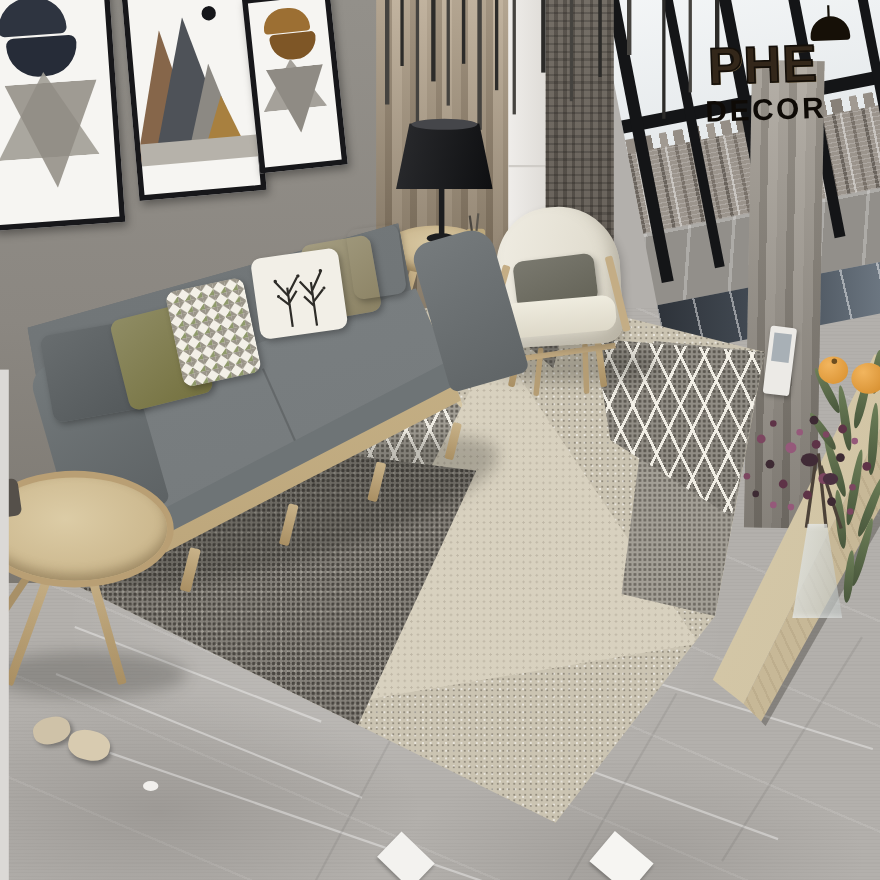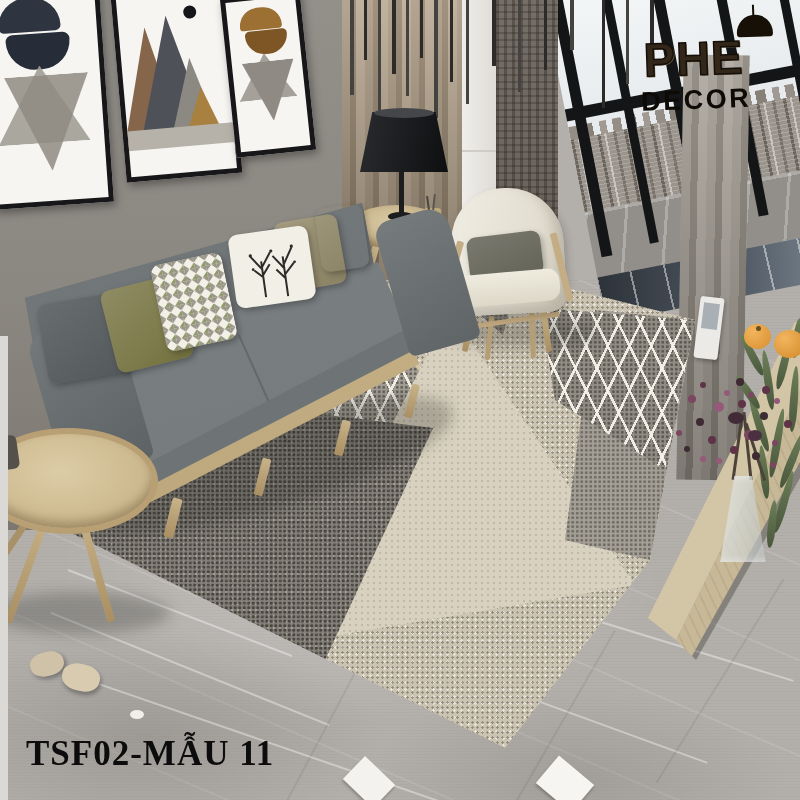--- a/index.html
+++ b/index.html
@@ -311,14 +311,13 @@
 
   <div class="r" style="left:0;top:336px;width:8px;height:464px;background:#dbd9d6;"></div>
 
   <div class="r" style="left:638px;top:6px;width:160px;height:118px;transform:rotate(-2deg);">
     <div class="r" style="left:116px;top:0;width:2px;height:12px;background:#141007;"></div>
     <div class="r" style="left:100px;top:10px;width:36px;height:22px;background:#161007;border-radius:18px 18px 3px 3px;"></div>
     <div class="r logoP" style="left:6px;top:28px;">PHE</div>
     <div class="r logoD" style="left:2px;top:80px;">DECOR</div>
   </div>
 
-  <div class="r caption" style="left:26px;top:734px;">TSF02-MẪU 11</div>
 </div>
 
 </body></html>

